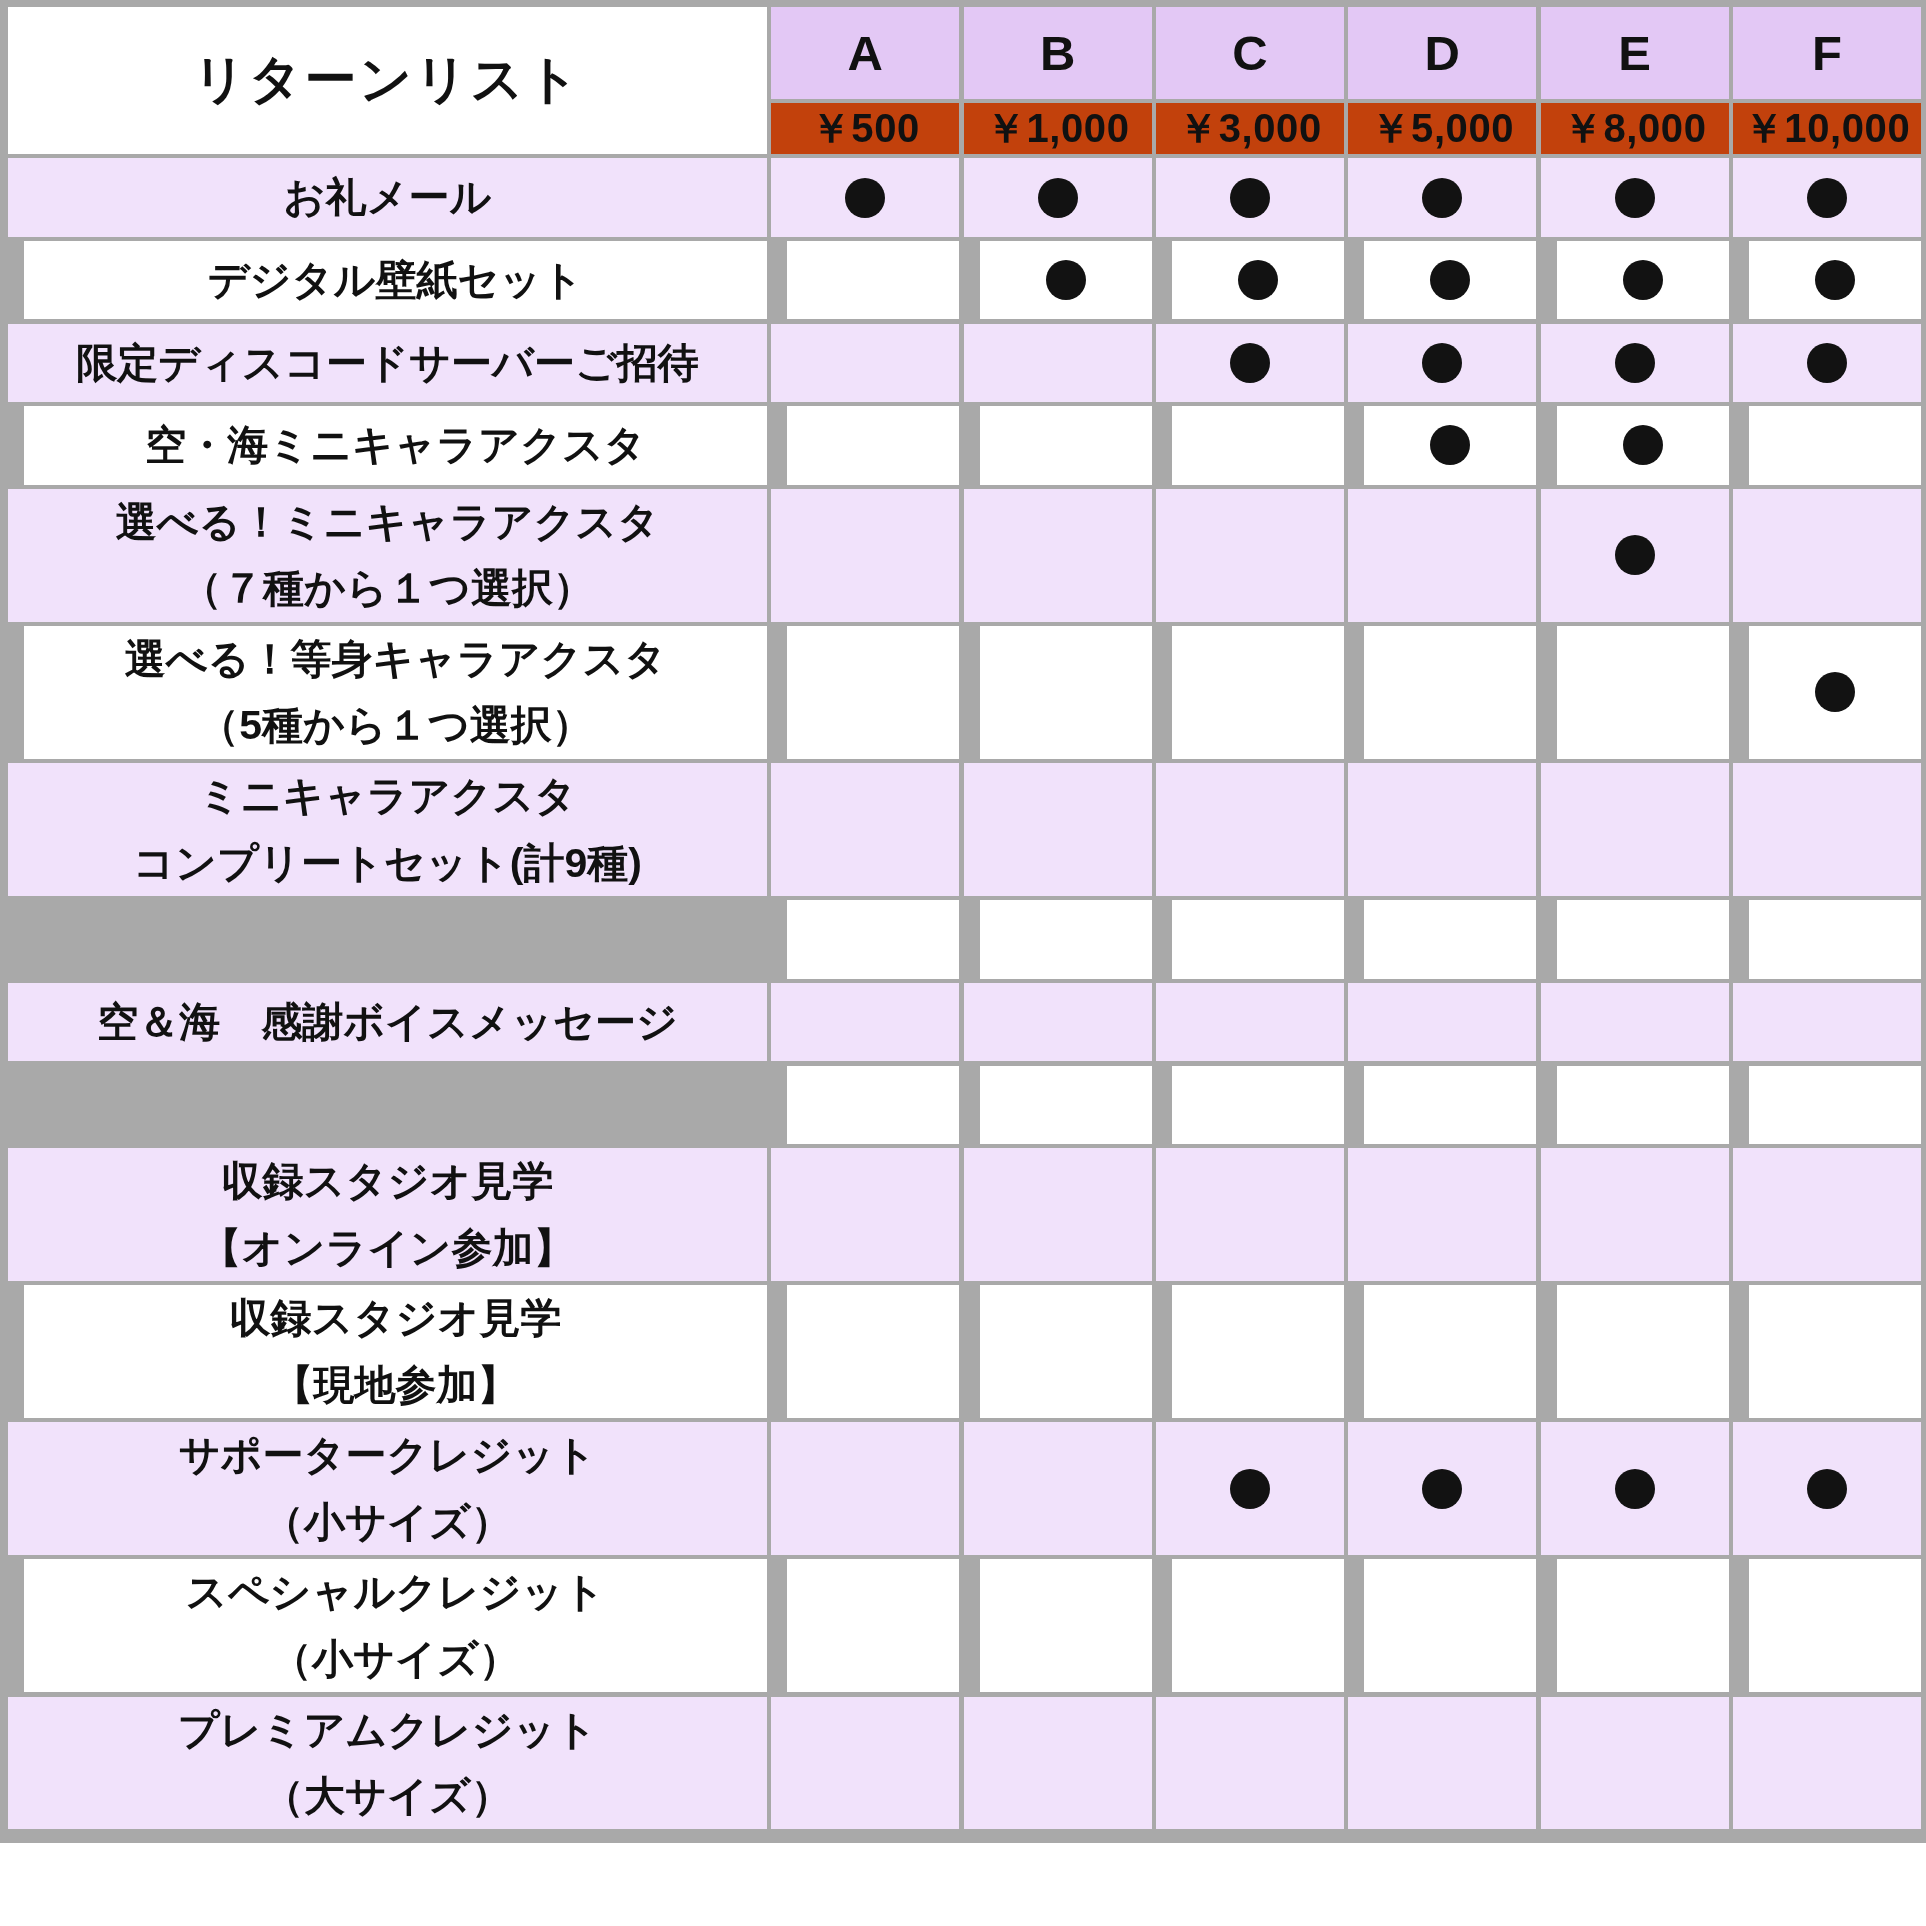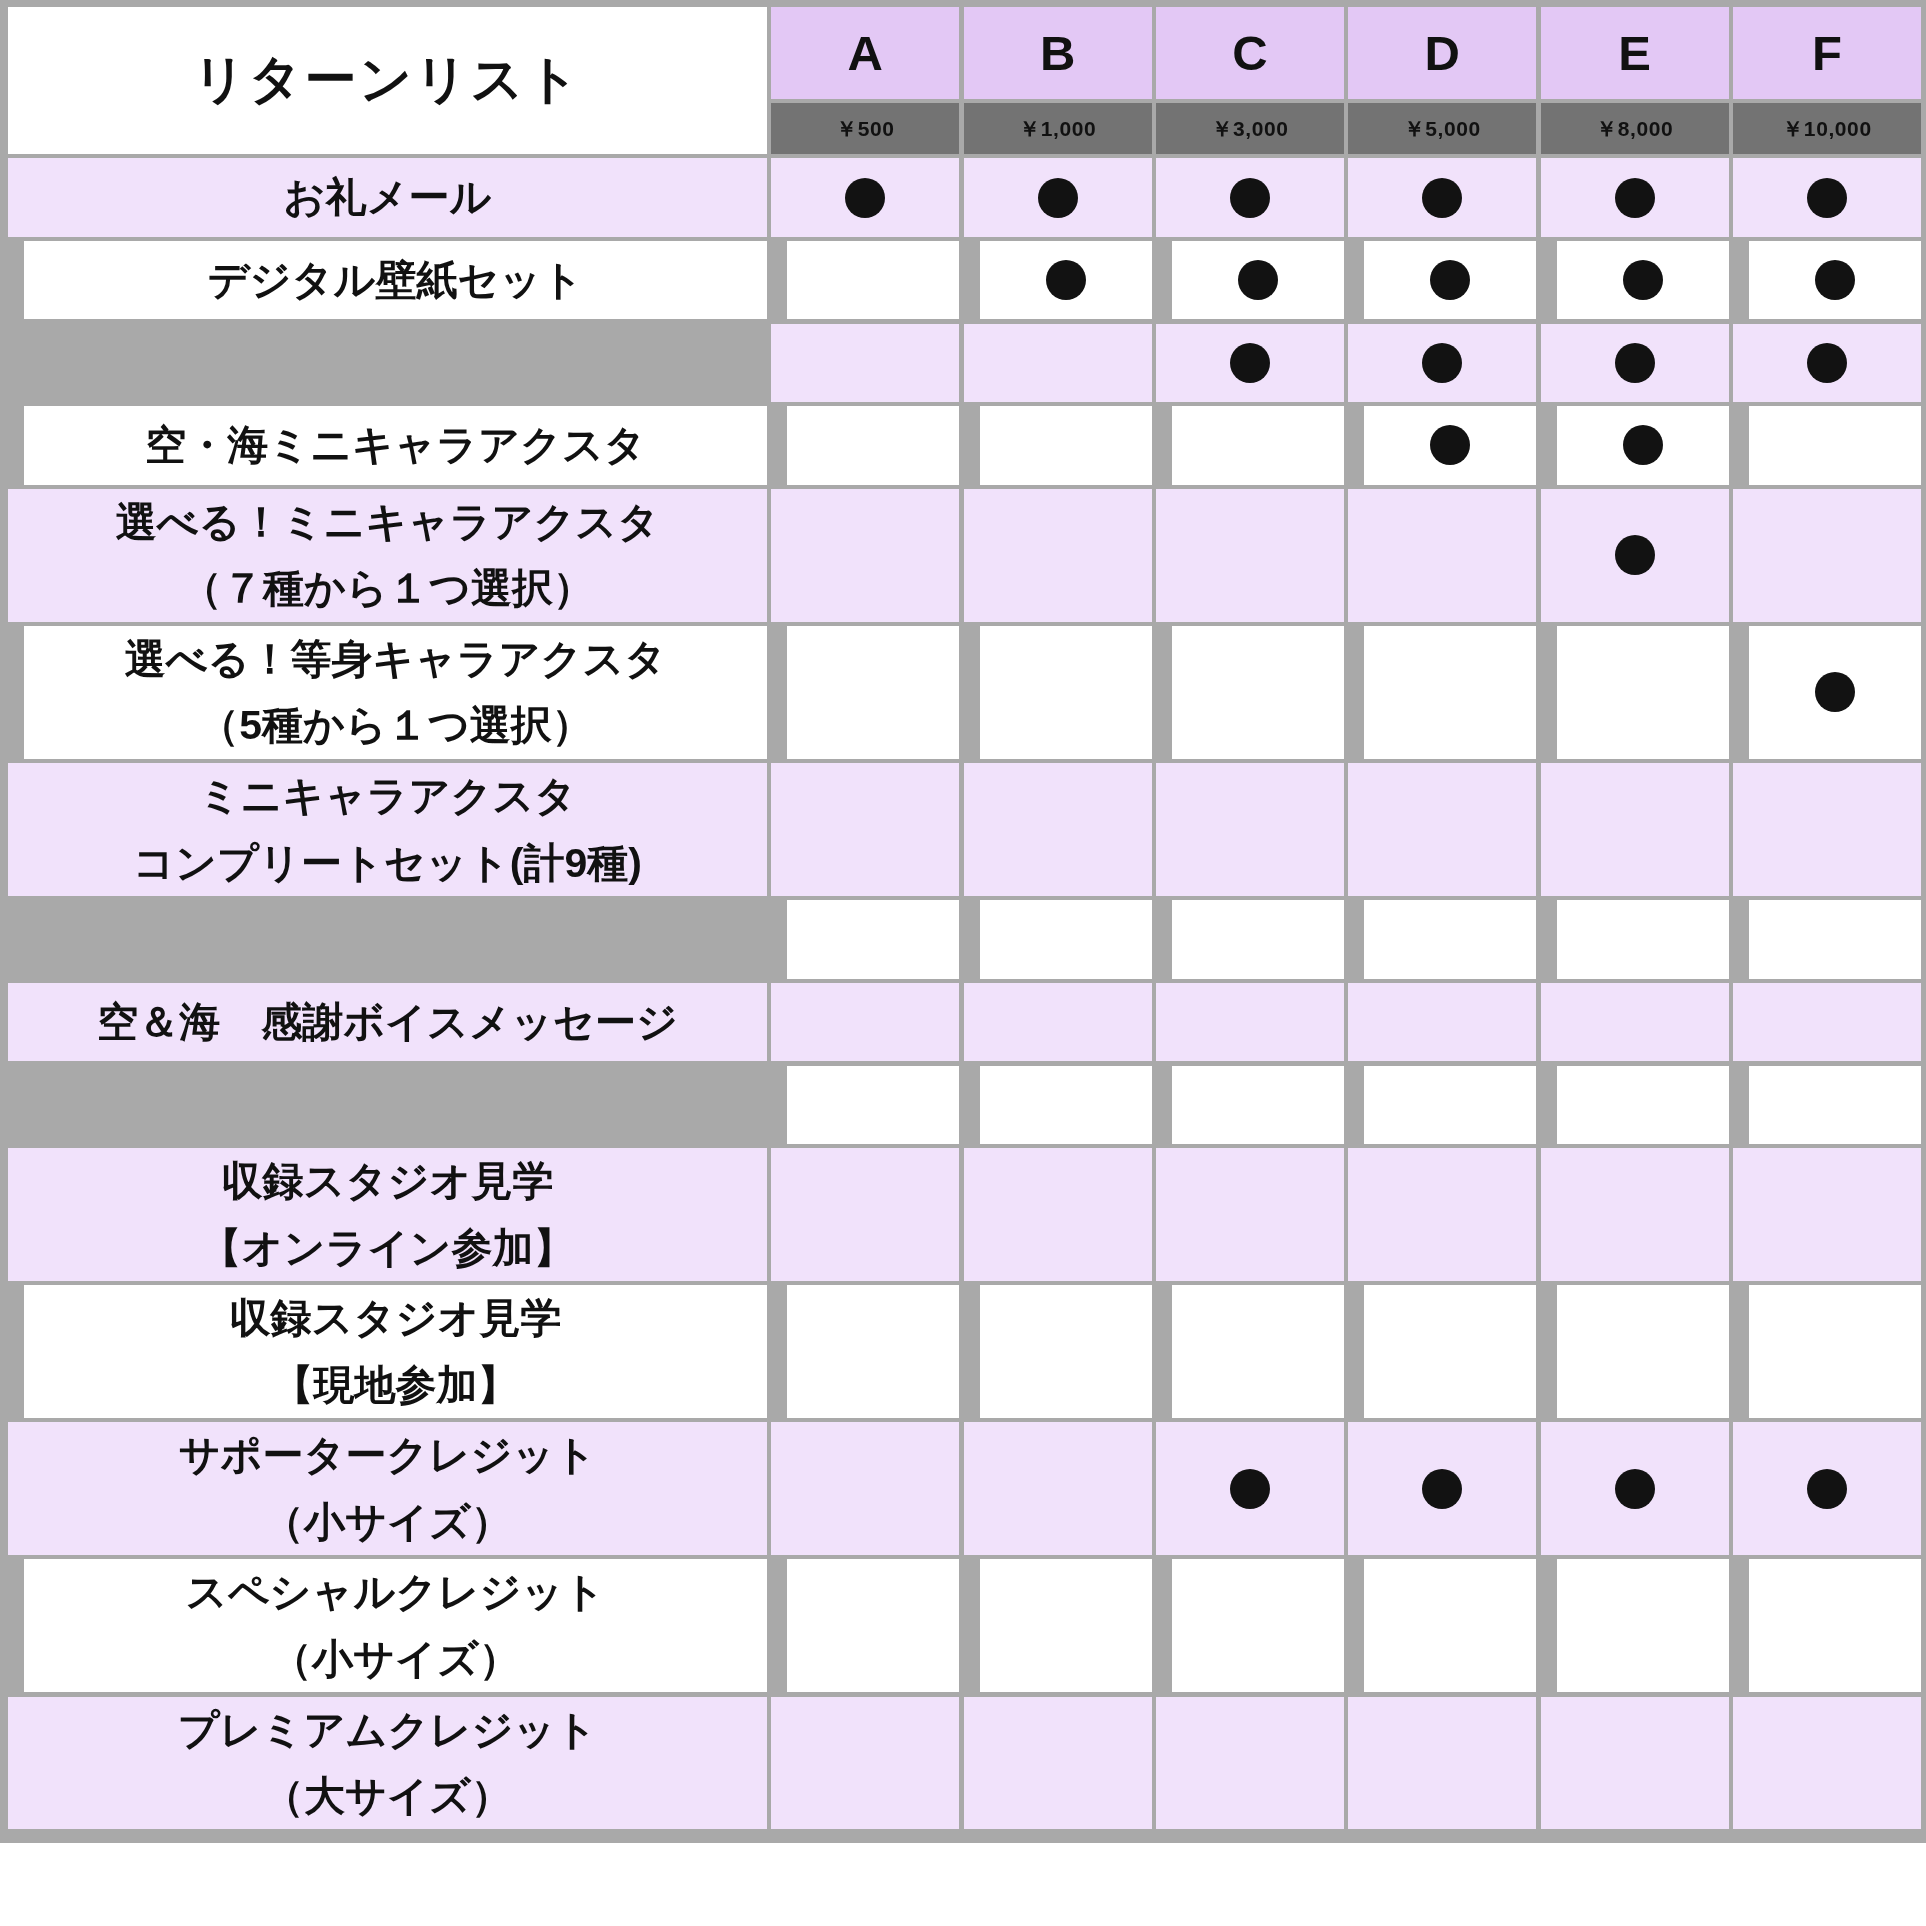--- a/index.html
+++ b/index.html
@@ -47,22 +47,22 @@
   }
 
   .tier-cell {
     grid-row: 1;
     background: var(--tier-bg, #e3c8f5);
     font-size: 49px;
   }
 
   .price-cell {
     grid-row: 2;
-    background: #737373;
-    font-size: 21px;
+    background: #c2410c;
+    font-size: 40px;
     letter-spacing: 0.6px;
   }
 
   .label-cell {
     grid-column: 1;
     font-size: 41px;
     line-height: 1.62;
     white-space: pre-line;
     padding: 0 18.5px;
   }
@@ -124,20 +124,21 @@
     </div>
     <div class="cell bg-white" style="grid-area: 4 / 5;">
       <div class="dot"></div>
     </div>
     <div class="cell bg-white" style="grid-area: 4 / 6;">
       <div class="dot"></div>
     </div>
     <div class="cell bg-white" style="grid-area: 4 / 7;">
       <div class="dot"></div>
     </div>
+    <div class="cell label-cell bg-purple" style="grid-area: 5 / 1;">限定ディスコードサーバーご招待</div>
     <div class="cell bg-purple" style="grid-area: 5 / 2;"></div>
     <div class="cell bg-purple" style="grid-area: 5 / 3;"></div>
     <div class="cell bg-purple" style="grid-area: 5 / 4;">
       <div class="dot"></div>
     </div>
     <div class="cell bg-purple" style="grid-area: 5 / 5;">
       <div class="dot"></div>
     </div>
     <div class="cell bg-purple" style="grid-area: 5 / 6;">
       <div class="dot"></div>

